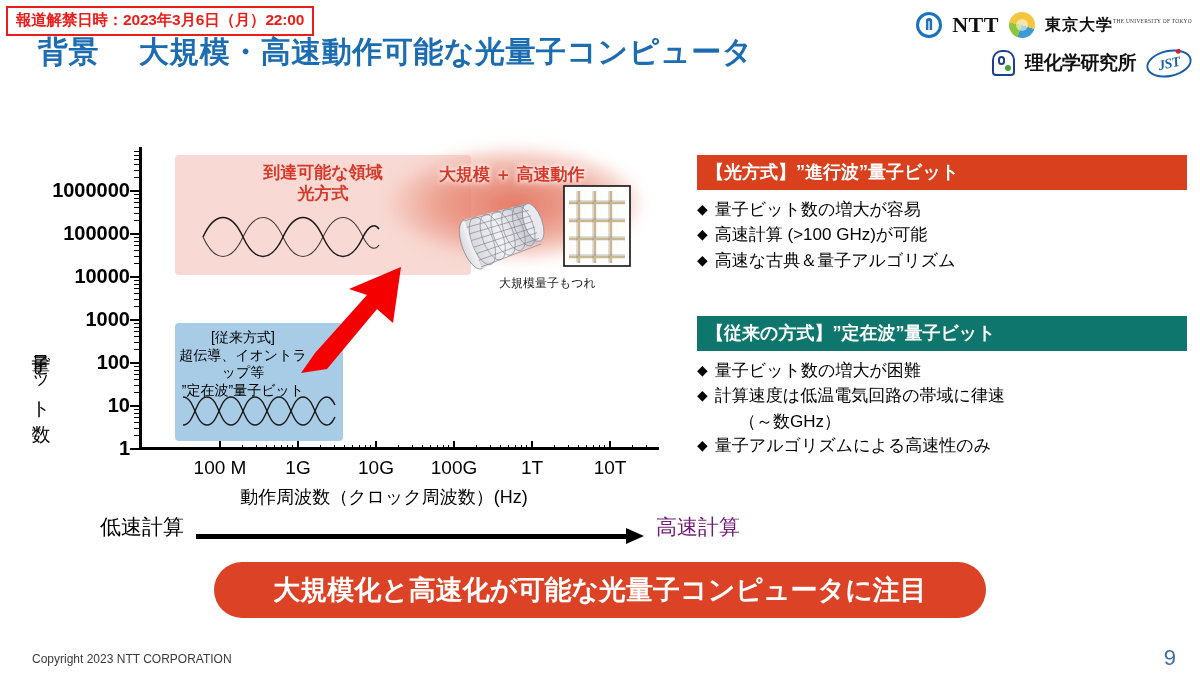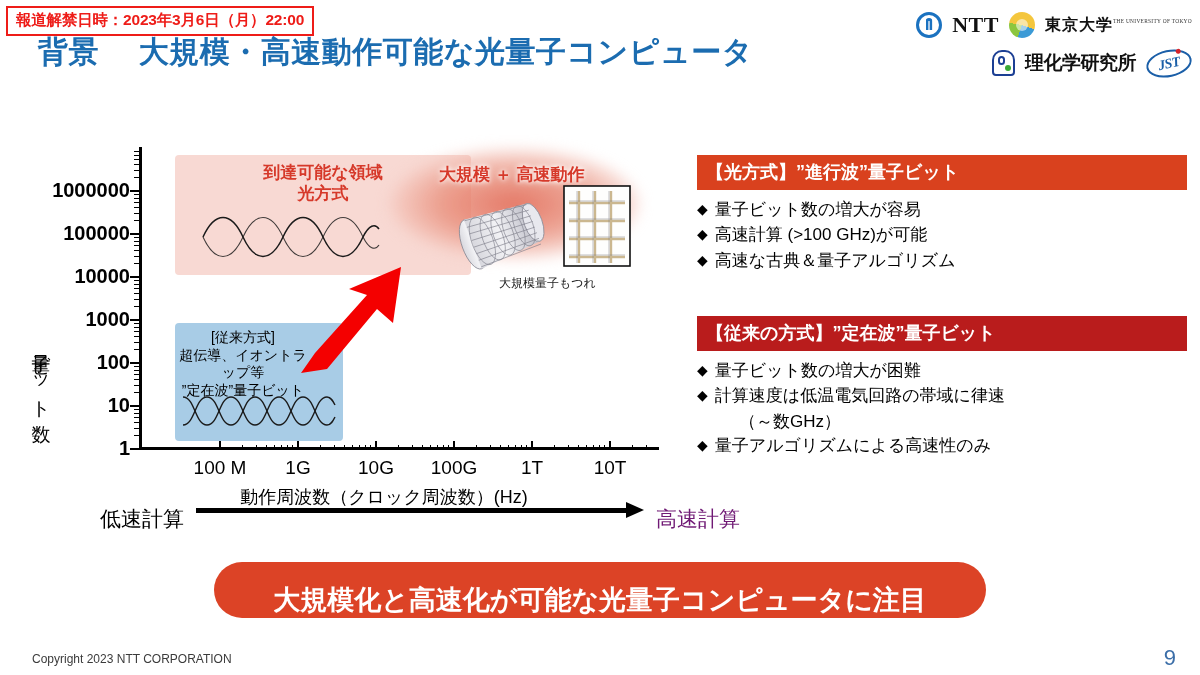--- a/index.html
+++ b/index.html
@@ -89,38 +89,38 @@
         filter:blur(7px);}
   .blob-title{position:absolute;font-size:17px;font-weight:bold;color:#d6392a;
         white-space:nowrap;text-shadow:0 0 4px #fff,0 0 8px #fff;}
   .cluster-caption{position:absolute;font-size:12px;color:#222;white-space:nowrap;}
 
   
   .panel{position:absolute;}
   .panel-head{font-size:18px;font-weight:bold;color:#ffffff;padding:5px 9px 6px 9px;
         letter-spacing:0px;white-space:nowrap;}
   .head-red{background:#d9411e;}
-  .head-blue{background:#b91c1c;}
+  .head-blue{background:#0f766e;}
   .bullets{margin-top:9px;}
   .bullet{display:flex;align-items:flex-start;font-size:17px;color:#000;line-height:1.32;margin-bottom:3px;}
   .bullet .dia{margin-right:7px;font-size:14px;line-height:1.55;}
   .subline{font-size:17px;color:#000;margin-left:42px;line-height:1.32;}
 
   
-  .speedrow{position:absolute;left:100px;top:505px;width:640px;height:36px;display:flex;align-items:flex-start;}
+  .speedrow{position:absolute;left:100px;top:505px;width:640px;height:36px;display:flex;align-items:flex-end;}
   .speed-left{font-size:21px;color:#000;white-space:nowrap;}
   .speed-right{font-size:21px;color:#701a75;white-space:nowrap;}
   .speed-arrow{flex:1;position:relative;height:10px;margin:0 12px;}
   .speed-arrow .bar{position:absolute;left:0;top:3px;height:4.5px;width:calc(100% - 16px);background:#000;}
   .speed-arrow .tip{position:absolute;right:0;top:-3px;width:0;height:0;
         border-top:8.5px solid transparent;border-bottom:8.5px solid transparent;border-left:18px solid #000;}
 
   
   .banner{position:absolute;left:214px;top:562px;width:772px;height:56px;
-        background:#dc4326;border-radius:28px;display:flex;align-items:flex-end;justify-content:center;}
+        background:#dc4326;border-radius:28px;display:flex;align-items:center;justify-content:center;}
   .banner span{font-size:27px;font-weight:bold;color:#fff;letter-spacing:0px;white-space:nowrap;}
 
   
   .copyright{position:absolute;left:32px;top:652px;font-size:12px;color:#3b3b3b;}
   .pageno{position:absolute;right:24px;top:645px;font-size:22px;color:#3b6ea8;}
 </style>
 </head>
 <body>
 
 <div class="slide">

